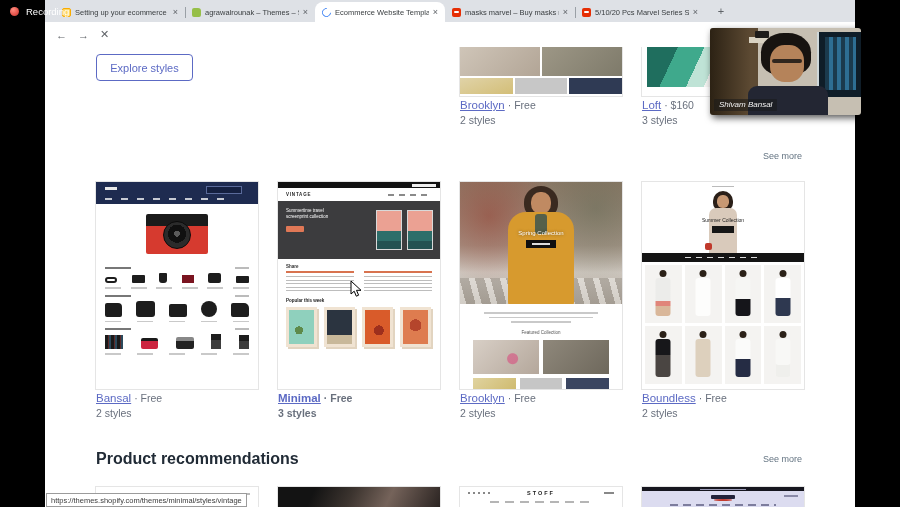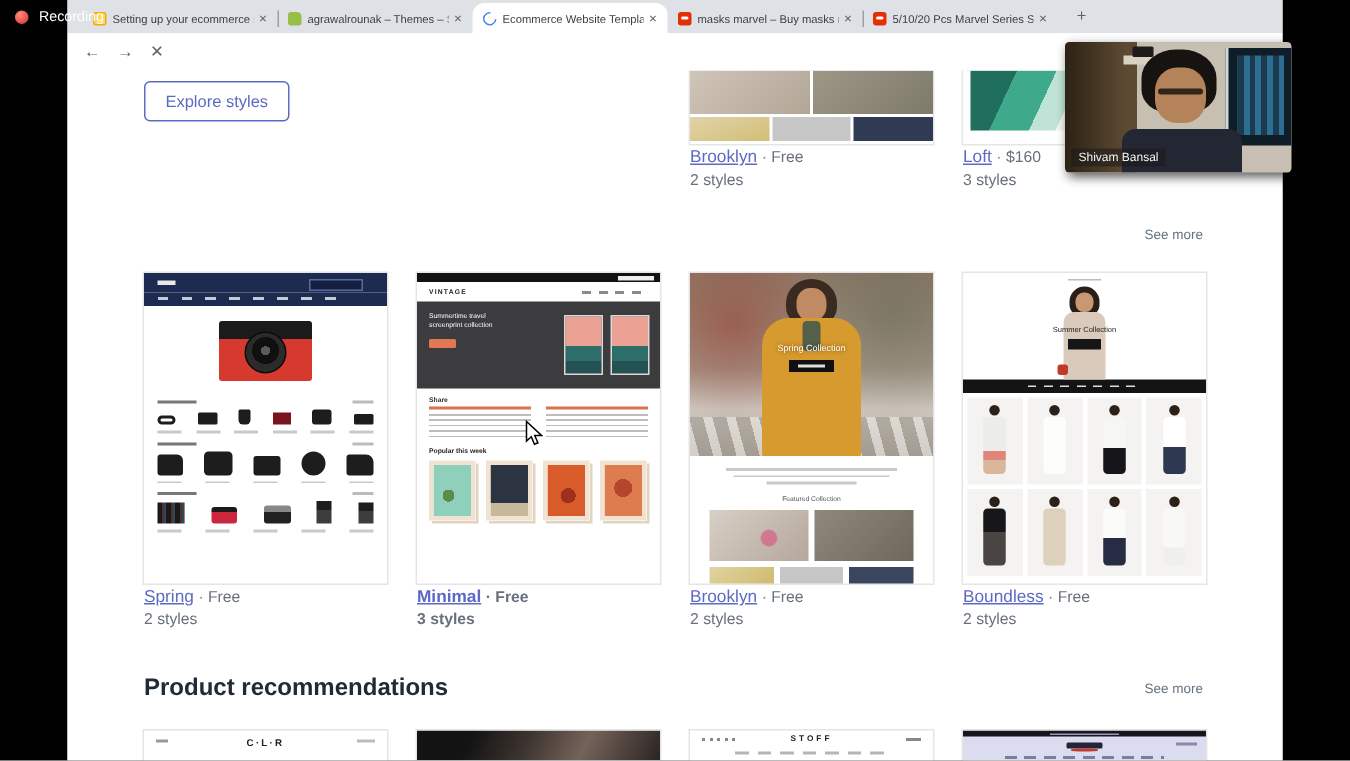--- a/index.html
+++ b/index.html
@@ -264,21 +264,21 @@
             background:repeating-linear-gradient(90deg,#1b3a4d 0 4px,#2e6e93 4px 8px); }
   .wc-hair { position:absolute; left:34%; top:6%; width:33%; height:48%; background:#171310;
             border-radius:46% 46% 36% 36%; }
   .wc-face { position:absolute; left:39.5%; top:20%; width:23%; height:42%; background:#b5835a;
             border-radius:42%; }
   .wc-glasses { position:absolute; left:41%; top:36%; width:20%; height:4%;
             background:rgba(15,15,15,0.8); border-radius:2px; }
   .wc-body { position:absolute; left:25%; bottom:0; width:53%; height:33%; background:#232633;
             border-radius:9px 9px 0 0; }
   .wc-nametag { position:absolute; left:4px; bottom:4px; background:rgba(25,25,25,0.55); color:#f2f2f2;
-            font-size:8px; padding:1px 5px 2px; border-radius:1px; }
+            font-size:8px; padding:1px 5px 2px; border-radius:1px;font-style:italic; }
 
   .cursor { position:absolute; left:350px; top:280px; z-index:15; }
 </style>
 </head>
 <body>
 
 <div class="recording">
   <span class="rec-dot"></span>
   <span>Recording</span>
 </div>
@@ -420,21 +420,21 @@
         <div class="sp-cap">
             <i></i>
             <i></i>
             <i></i>
             <i></i>
             <i></i>
           </div>
       </div>
     </div>
     <div class="card-label" style="left:51px; top:345px;">
-      <div><span class="theme-name">Spring</span><span class="theme-meta">· Free</span></div>
+      <div><span class="theme-name">Bansal</span><span class="theme-meta">· Free</span></div>
       <div class="theme-styles">2 styles</div>
     </div>
 
     <div class="thumb" style="left:233px; top:135px; width:162px; height:207px;">
       <div class="mn-top"></div>
       <div class="mn-logo">
         <b>VINTAGE</b>
           <i></i>
       </div>
       <div class="mn-hero">
@@ -559,20 +559,21 @@
           </div>
         <span class="eb-logo"></span>
         <span class="eb-swoosh"></span>
           <span class="eb-r"></span>
           <span class="eb-nav"></span>
       </div>
     </div>
 
   </div>
 
+  <div class="status-tip">https://themes.shopify.com/themes/minimal/styles/vintage</div>
 </div>
 
 <div class="webcam">
   <div class="wc-wall-l"></div>
   <div class="wc-shelf"></div>
   <div class="wc-cam-obj"></div>
   <div class="wc-monitor">
       <i></i>
     </div>
   <div class="wc-hair"></div>

